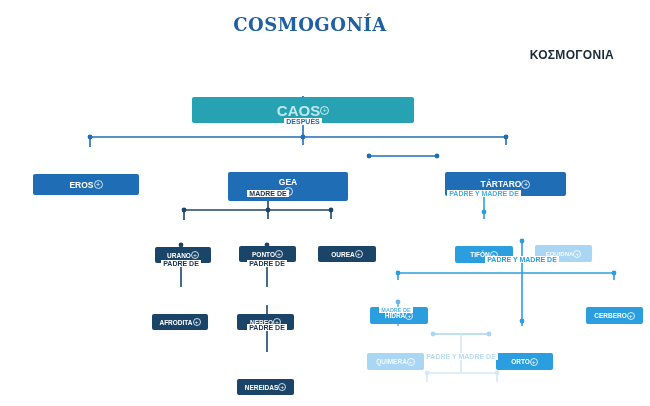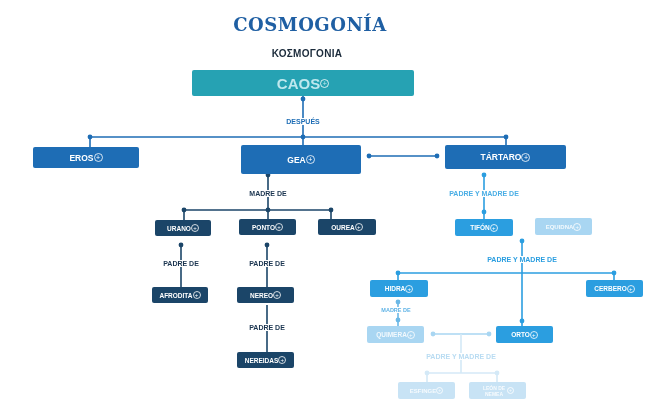--- a/index.html
+++ b/index.html
@@ -1,20 +1,20 @@
 <!DOCTYPE html>
 <html><head>
 <meta charset="utf-8">
 <style>
   html, body { margin:0; padding:0; background:#ffffff; }
   body { width:650px; height:406px; position:relative; overflow:hidden; font-family:"Liberation Sans", sans-serif; }
   #title { position:absolute; left:0; width:620px; top:14px; text-align:center; font-family:"DejaVu Serif", serif; font-weight:bold; font-size:18px; color:#1f5fa3; letter-spacing:0.5px; }
-  #subtitle { position:absolute; left:0; width:614px; top:48px; text-align:center; font-size:10px; font-weight:bold; color:#1a2a3a; letter-spacing:0.3px; }
+  #subtitle { position:absolute; left:0; width:614px; top:48px; text-align:right; font-size:12px; font-weight:bold; color:#1a2a3a; letter-spacing:0.3px; }
   svg#links { position:absolute; left:0; top:0; }
-  .node { position:absolute; box-sizing:border-box; border-radius:2px; color:#ffffff; font-weight:bold; display:flex; align-items:center; justify-content:center; gap:0; }
+  .node { position:absolute; box-sizing:border-box; border-radius:2px; color:#ffffff; font-weight:bold; display:flex; align-items:center; justify-content:center; gap:0;margin-top:27px; }
   .node .plus { display:inline-block; border:1px solid rgba(255,255,255,0.8); border-radius:50%; text-align:center; box-sizing:border-box; font-weight:normal; }
   .lbl { position:absolute; font-size:7px; font-weight:bold; white-space:nowrap; text-align:center; }
 </style>
 </head>
 <body>
 
 <div id="title">COSMOGONÍA</div>
 <div id="subtitle">ΚΟΣΜΟΓΟΝΙΑ</div>
 
 <svg id="links" width="650" height="406">
@@ -72,21 +72,21 @@
 
 <div id="nodes-layer">
     <div class="node" style="left: 192px; top: 70px; width: 222px; height: 26px; background: rgb(38, 162, 179); font-size: 15px; color: rgb(191, 232, 238);">
       <span>CAOS</span>
       <span class="plus" style="width: 9px; height: 9px; font-size: 7px; line-height: 7px;">+</span>
     </div>
     <div class="node" style="left: 33px; top: 147px; width: 106px; height: 21px; background: rgb(30, 109, 181); font-size: 8.5px;">
       <span>EROS</span>
       <span class="plus" style="width: 9px; height: 9px; font-size: 7px; line-height: 7px;">+</span>
     </div>
-    <div class="node" style="left: 241px; top: 145px; width: 120px; height: 29px; background: rgb(30, 109, 181); font-size: 8.5px;">
+    <div class="node" style="left: 228px; top: 145px; width: 120px; height: 29px; background: rgb(30, 109, 181); font-size: 8.5px; flex-direction: column;">
       <span>GEA</span>
       <span class="plus" style="width: 9px; height: 9px; font-size: 7px; line-height: 7px;">+</span>
     </div>
     <div class="node" style="left: 445px; top: 145px; width: 121px; height: 24px; background: rgb(30, 109, 181); font-size: 8.5px;">
       <span>TÁRTARO</span>
       <span class="plus" style="width: 9px; height: 9px; font-size: 7px; line-height: 7px;">+</span>
     </div>
     <div class="node" style="left: 155px; top: 220px; width: 56px; height: 16px; background: rgb(27, 69, 104); font-size: 6.5px;">
       <span>URANO</span>
       <span class="plus" style="width: 8px; height: 8px; font-size: 6px; line-height: 6px;">+</span>

